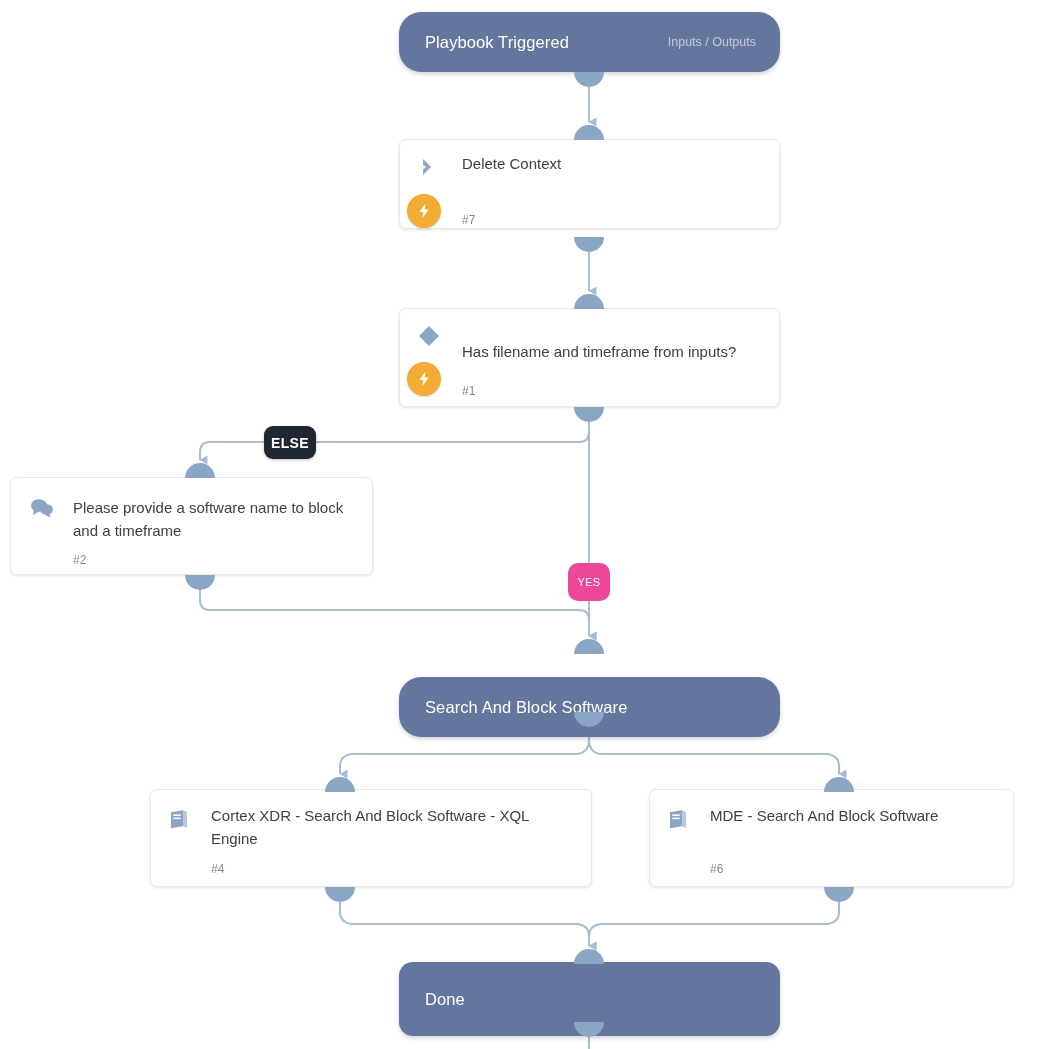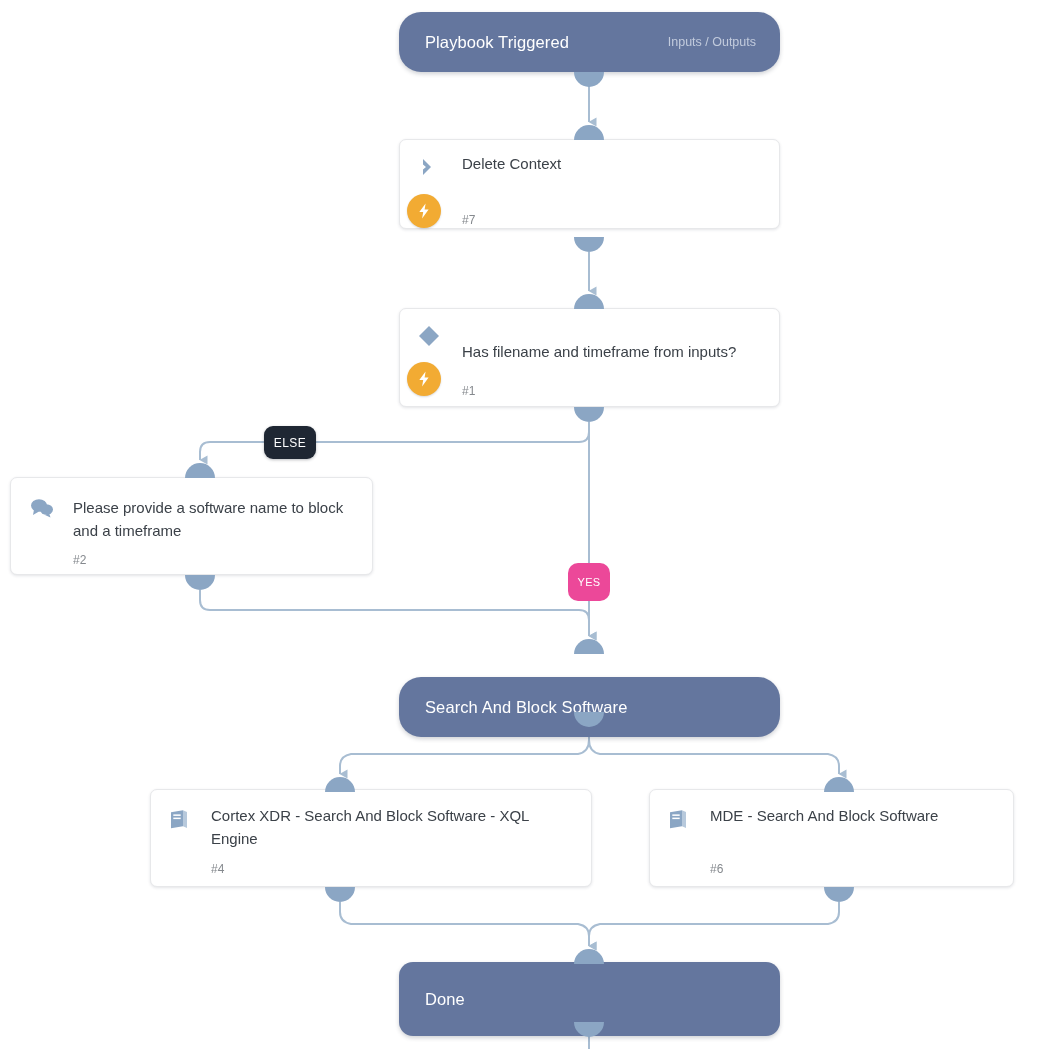--- a/index.html
+++ b/index.html
@@ -77,22 +77,22 @@
     z-index:3;
   }
   .port.down{border-radius:0 0 15px 15px;}
   .port.up{border-radius:15px 15px 0 0;}
 
   
   .lbl{
     position:absolute;
     display:flex;align-items:center;justify-content:center;
     color:#ffffff;
-    font-size:12px;
-    font-weight:normal;
+    font-size:14px;
+    font-weight:bold;
     letter-spacing:.4px;
     z-index:5;
   }
   .lbl-else{
     background:#1f2733;
     border-radius:9px;
     width:52px;height:33px;
     box-shadow:0 1px 3px rgba(30,35,45,.3);
   }
   .lbl-yes{

